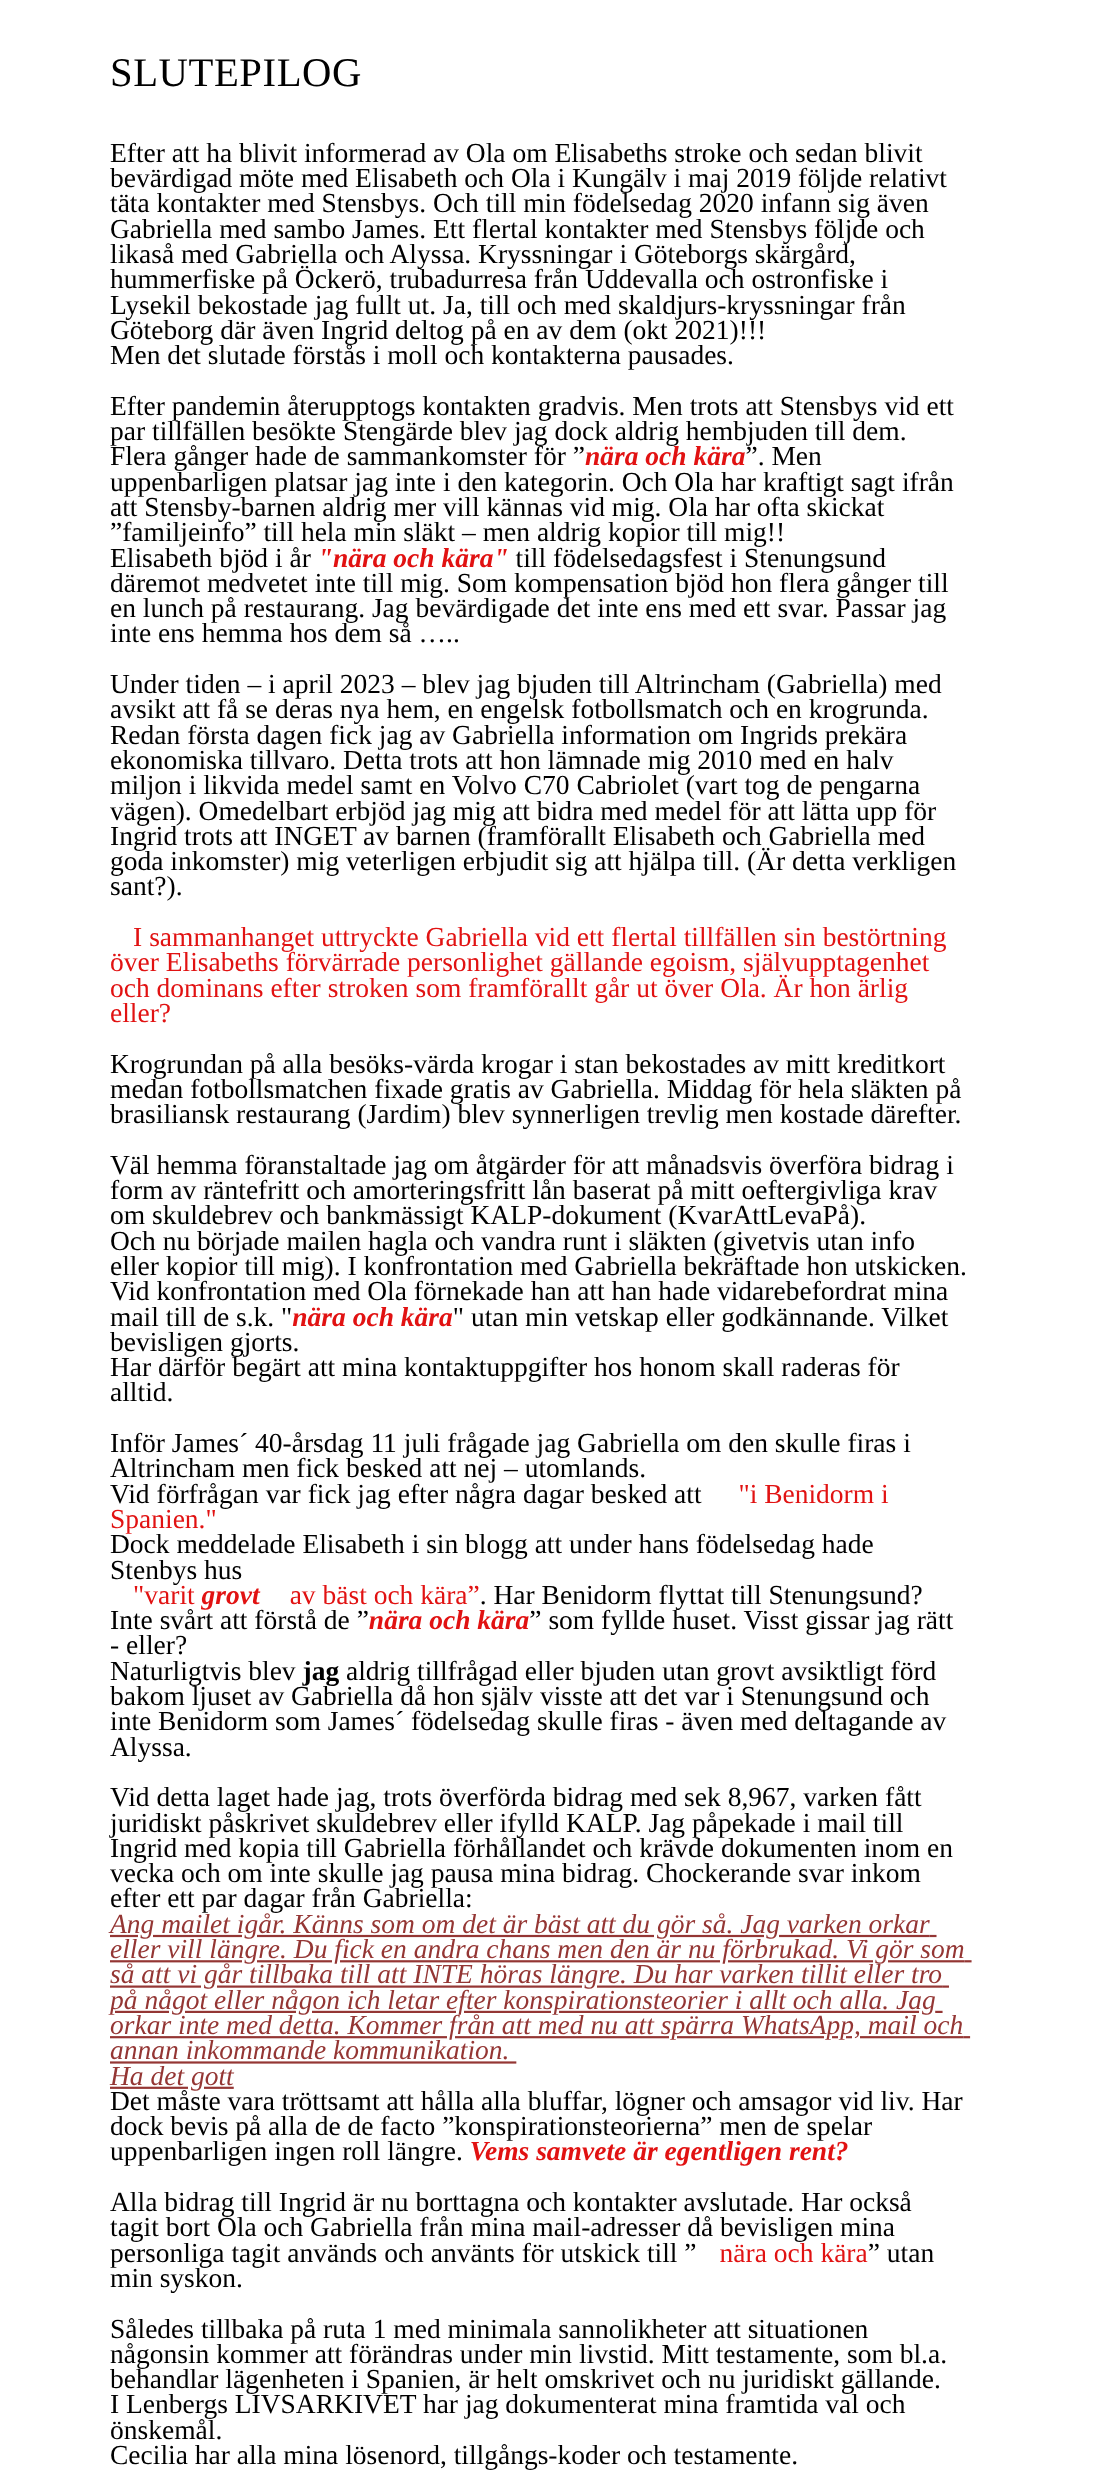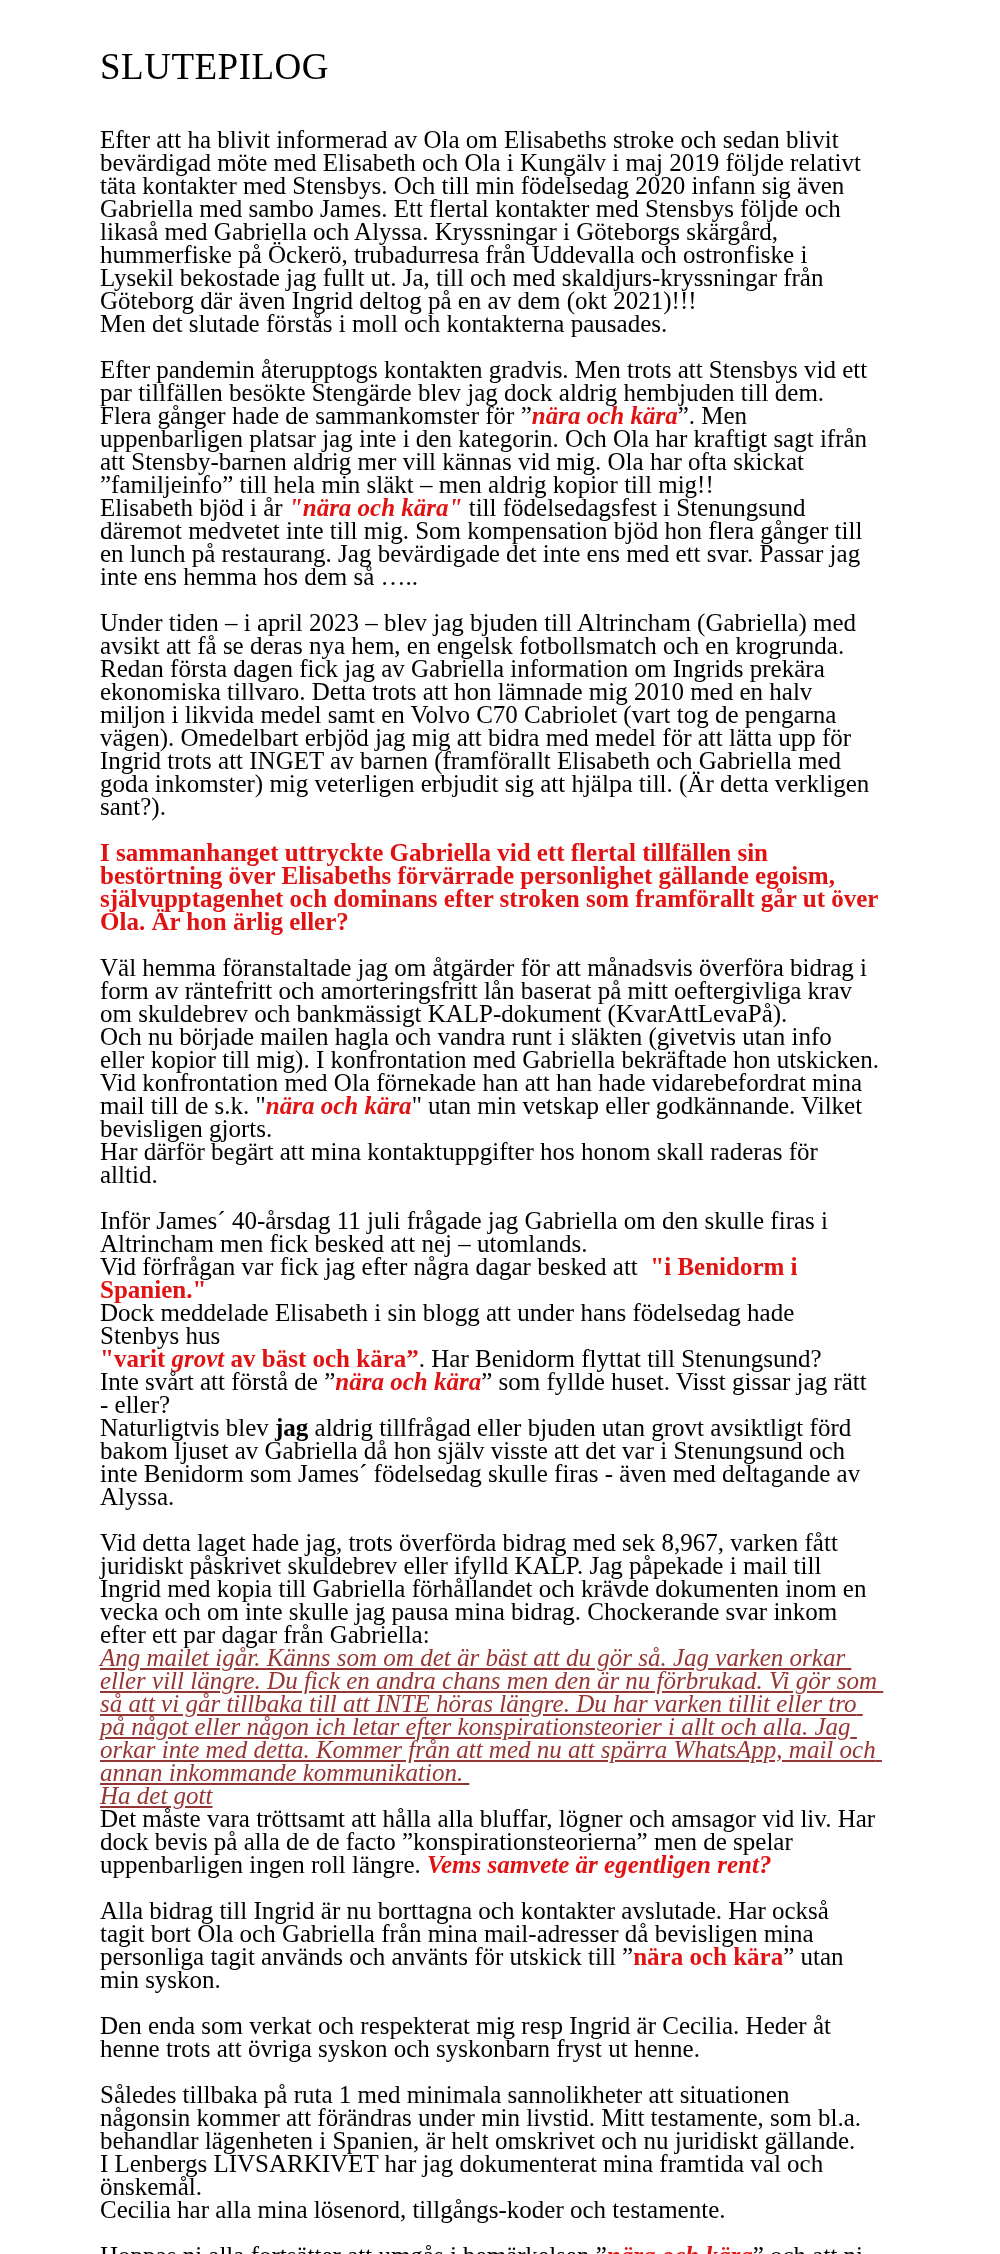--- a/index.html
+++ b/index.html
@@ -28,57 +28,57 @@
     margin: 0 0 43px 0;
   }
   .para {
     font-size: 25px;
     line-height: 23px;
     margin: 0 0 23px 0;
     white-space: pre-wrap;
   }
   .para:last-child { margin-bottom: 0; }
   .run { white-space: pre-wrap; }
-  .rb  { color: var(--red, #e11212); font-weight: bold; }
+  .rb  { color: var(--red, #e11212); font-weight: normal; margin-left: 21px; }
   .rbi { color: var(--red, #e11212); font-weight: bold; font-style: italic; }
   .b   { font-weight: bold; }
   .q   {
     color: var(--dark-red, #943634);
     font-style: italic;
     text-decoration: underline;
   }
 </style>
 </head>
 <body>
 
 <main class="page">
   <h1 class="doc-title">SLUTEPILOG</h1>
   <section id="paragraphs">
       <p class="para"><span class="run">Efter att ha blivit informerad av Ola om Elisabeths stroke och sedan blivit bevärdigad möte med Elisabeth och Ola i Kungälv i maj 2019 följde relativt täta kontakter med Stensbys. Och till min födelsedag 2020 infann sig även Gabriella med sambo James. Ett flertal kontakter med Stensbys följde och likaså med Gabriella och Alyssa. Kryssningar i Göteborgs skärgård, hummerfiske på Öckerö, trubadurresa från Uddevalla och ostronfiske i Lysekil bekostade jag fullt ut. Ja, till och med skaldjurs-kryssningar från Göteborg där även Ingrid deltog på en av dem (okt 2021)!!!
 Men det slutade förstås i moll och kontakterna pausades.</span></p>
       <p class="para"><span class="run">Efter pandemin återupptogs kontakten gradvis. Men trots att Stensbys vid ett par tillfällen besökte Stengärde blev jag dock aldrig hembjuden till dem. Flera gånger hade de sammankomster för ”</span><span class="run rbi">nära och kära</span><span class="run">”. Men uppenbarligen platsar jag inte i den kategorin. Och Ola har kraftigt sagt ifrån att Stensby-barnen aldrig mer vill kännas vid mig. Ola har ofta skickat ”familjeinfo” till hela min släkt – men aldrig kopior till mig!!
 Elisabeth bjöd i år </span><span class="run rbi">"nära och kära"</span><span class="run"> till födelsedagsfest i Stenungsund däremot medvetet inte till mig. Som kompensation bjöd hon flera gånger till en lunch på restaurang. Jag bevärdigade det inte ens med ett svar. Passar jag inte ens hemma hos dem så …..</span></p>
       <p class="para"><span class="run">Under tiden – i april 2023 – blev jag bjuden till Altrincham (Gabriella) med avsikt att få se deras nya hem, en engelsk fotbollsmatch och en krogrunda. Redan första dagen fick jag av Gabriella information om Ingrids prekära ekonomiska tillvaro. Detta trots att hon lämnade mig 2010 med en halv miljon i likvida medel samt en Volvo C70 Cabriolet (vart tog de pengarna vägen). Omedelbart erbjöd jag mig att bidra med medel för att lätta upp för Ingrid trots att INGET av barnen (framförallt Elisabeth och Gabriella med goda inkomster) mig veterligen erbjudit sig att hjälpa till. (Är detta verkligen sant?).</span></p>
       <p class="para"><span class="run rb">I sammanhanget uttryckte Gabriella vid ett flertal tillfällen sin bestörtning över Elisabeths förvärrade personlighet gällande egoism, självupptagenhet och dominans efter stroken som framförallt går ut över Ola. Är hon ärlig eller?</span></p>
+      <p class="para"><span class="run">Krogrundan på alla besöks-värda krogar i stan bekostades av mitt kreditkort medan fotbollsmatchen fixade gratis av Gabriella. Middag för hela släkten på brasiliansk restaurang (Jardim) blev synnerligen trevlig men kostade därefter.</span></p>
       <p class="para"><span class="run">Väl hemma föranstaltade jag om åtgärder för att månadsvis överföra bidrag i form av räntefritt och amorteringsfritt lån baserat på mitt oeftergivliga krav om skuldebrev och bankmässigt KALP-dokument (KvarAttLevaPå).
 Och nu började mailen hagla och vandra runt i släkten (givetvis utan info eller kopior till mig). I konfrontation med Gabriella bekräftade hon utskicken.
 Vid konfrontation med Ola förnekade han att han hade vidarebefordrat mina mail till de s.k. "</span><span class="run rbi">nära och kära</span><span class="run">" utan min vetskap eller godkännande. Vilket bevisligen gjorts.
 Har därför begärt att mina kontaktuppgifter hos honom skall raderas för alltid.</span></p>
       <p class="para"><span class="run">Inför James´ 40-årsdag 11 juli frågade jag Gabriella om den skulle firas i Altrincham men fick besked att nej – utomlands.
 Vid förfrågan var fick jag efter några dagar besked att  </span><span class="run rb">"i Benidorm i Spanien."</span><span class="run">
 Dock meddelade Elisabeth i sin blogg att under hans födelsedag hade Stenbys hus
 </span><span class="run rb">"varit </span><span class="run rbi">grovt</span><span class="run rb"> av bäst och kära”</span><span class="run">. Har Benidorm flyttat till Stenungsund?
 Inte svårt att förstå de ”</span><span class="run rbi">nära och kära</span><span class="run">” som fyllde huset. Visst gissar jag rätt - eller?
 Naturligtvis blev </span><span class="run b">jag</span><span class="run"> aldrig tillfrågad eller bjuden utan grovt avsiktligt förd bakom ljuset av Gabriella då hon själv visste att det var i Stenungsund och inte Benidorm som James´ födelsedag skulle firas - även med deltagande av Alyssa.</span></p>
       <p class="para"><span class="run">Vid detta laget hade jag, trots överförda bidrag med sek 8,967, varken fått juridiskt påskrivet skuldebrev eller ifylld KALP. Jag påpekade i mail till Ingrid med kopia till Gabriella förhållandet och krävde dokumenten inom en vecka och om inte skulle jag pausa mina bidrag. Chockerande svar inkom efter ett par dagar från Gabriella:
 </span><span class="run q">Ang mailet igår. Känns som om det är bäst att du gör så. Jag varken orkar eller vill längre. Du fick en andra chans men den är nu förbrukad. Vi gör som så att vi går tillbaka till att INTE höras längre. Du har varken tillit eller tro på något eller någon ich letar efter konspirationsteorier i allt och alla. Jag orkar inte med detta. Kommer från att med nu att spärra WhatsApp, mail och annan inkommande kommunikation. 
 Ha det gott</span><span class="run">
 Det måste vara tröttsamt att hålla alla bluffar, lögner och amsagor vid liv. Har dock bevis på alla de de facto ”konspirationsteorierna” men de spelar uppenbarligen ingen roll längre. </span><span class="run rbi">Vems samvete är egentligen rent?</span></p>
       <p class="para"><span class="run">Alla bidrag till Ingrid är nu borttagna och kontakter avslutade. Har också tagit bort Ola och Gabriella från mina mail-adresser då bevisligen mina personliga tagit används och använts för utskick till ”</span><span class="run rb">nära och kära</span><span class="run">” utan min syskon.</span></p>
-      <p class="para"><span class="run">Den enda som verkat och respekterat mig resp Ingrid är Cecilia. Heder åt henne trots att övriga syskon och syskonbarn fryst ut henne.</span></p>
       <p class="para"><span class="run">Således tillbaka på ruta 1 med minimala sannolikheter att situationen någonsin kommer att förändras under min livstid. Mitt testamente, som bl.a. behandlar lägenheten i Spanien, är helt omskrivet och nu juridiskt gällande.
 I Lenbergs LIVSARKIVET har jag dokumenterat mina framtida val och önskemål.
 Cecilia har alla mina lösenord, tillgångs-koder och testamente.</span></p>
       <p class="para"><span class="run">Hoppas ni alla fortsätter att umgås i bemärkelsen ”</span><span class="run rbi">nära och kära</span><span class="run">” och att ni framöver slipper tänka på eller bry er om mig mer.</span></p>
       <p class="para"><span class="run">Stengärde den 22 juli 2023.
 Per – 19420922-xxx2</span></p>
     </section>
 </main>
 
 </body></html>

